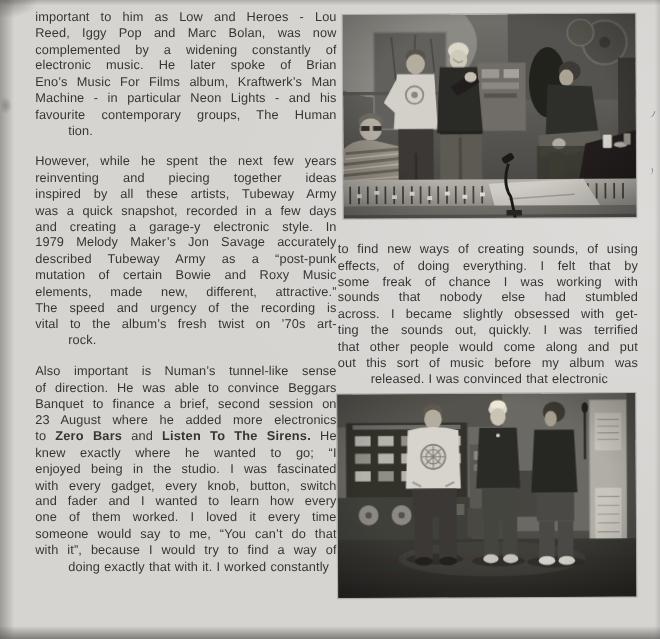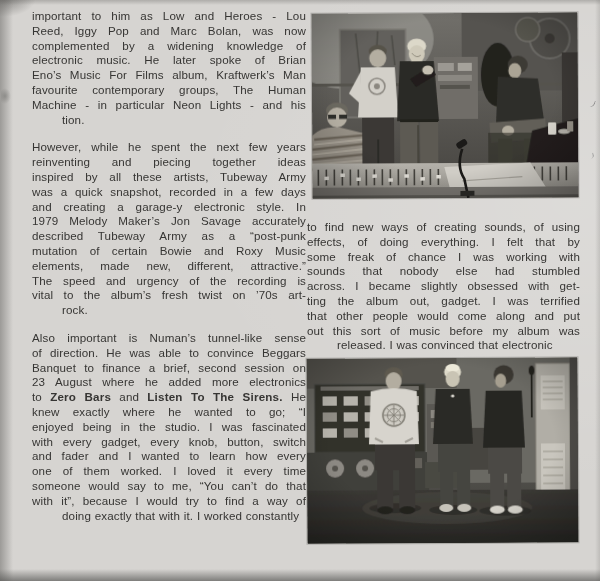--- a/index.html
+++ b/index.html
@@ -44,25 +44,25 @@
 </style>
 </head>
 <body>
 
 <div class="page">
 
   <div class="col" style="left: 32px; top: 9px; width: 274px; color: rgb(54, 53, 51);">
       <div class="para">
         <div class="tline"><span>important to him as Low and Heroes - Lou</span></div>
         <div class="tline"><span>Reed, Iggy Pop and Marc Bolan, was now</span></div>
-        <div class="tline"><span>complemented by a widening knowledge of</span></div>
+        <div class="tline"><span>complemented by a widening constantly of</span></div>
         <div class="tline"><span>electronic music. He later spoke of Brian</span></div>
         <div class="tline"><span>Eno’s Music For Films album, Kraftwerk’s Man</span></div>
+        <div class="tline"><span>Machine - in particular Neon Lights - and his</span></div>
         <div class="tline"><span>favourite contemporary groups, The Human</span></div>
-        <div class="tline"><span>Machine - in particular Neon Lights - and his</span></div>
         <div class="tline lastline"><span>tion.</span></div>
       </div>
       <div class="para">
         <div class="tline"><span>However, while he spent the next few years</span></div>
         <div class="tline"><span>reinventing and piecing together ideas</span></div>
         <div class="tline"><span>inspired by all these artists, Tubeway Army</span></div>
         <div class="tline"><span>was a quick snapshot, recorded in a few days</span></div>
         <div class="tline"><span>and creating a garage-y electronic style. In</span></div>
         <div class="tline"><span>1979 Melody Maker’s Jon Savage accurately</span></div>
         <div class="tline"><span>described Tubeway Army as a “post-punk</span></div>
@@ -89,21 +89,21 @@
       </div>
     </div>
 
   <div class="col" style="left: 307px; top: 220px; width: 273px; color: rgb(54, 53, 51);">
       <div class="para">
         <div class="tline"><span>to find new ways of creating sounds, of using</span></div>
         <div class="tline"><span>effects, of doing everything. I felt that by</span></div>
         <div class="tline"><span>some freak of chance I was working with</span></div>
         <div class="tline"><span>sounds that nobody else had stumbled</span></div>
         <div class="tline"><span>across. I became slightly obsessed with get-</span></div>
-        <div class="tline"><span>ting the album out, gadget. I was terrified</span></div>
+        <div class="tline"><span>ting the sounds out, quickly. I was terrified</span></div>
         <div class="tline"><span>that other people would come along and put</span></div>
         <div class="tline"><span>out this sort of music before my album was</span></div>
         <div class="tline lastline"><span>released. I was convinced that electronic</span></div>
       </div>
     </div>
 
   <div class="photo" style="left:312px; top:13px; width:266px; height:185px; transform:rotate(-0.3deg);">
     <svg viewBox="0 0 266 185" width="266" height="185">
       <defs>
         <linearGradient id="bgT" x1="0" y1="0" x2="0" y2="1">

